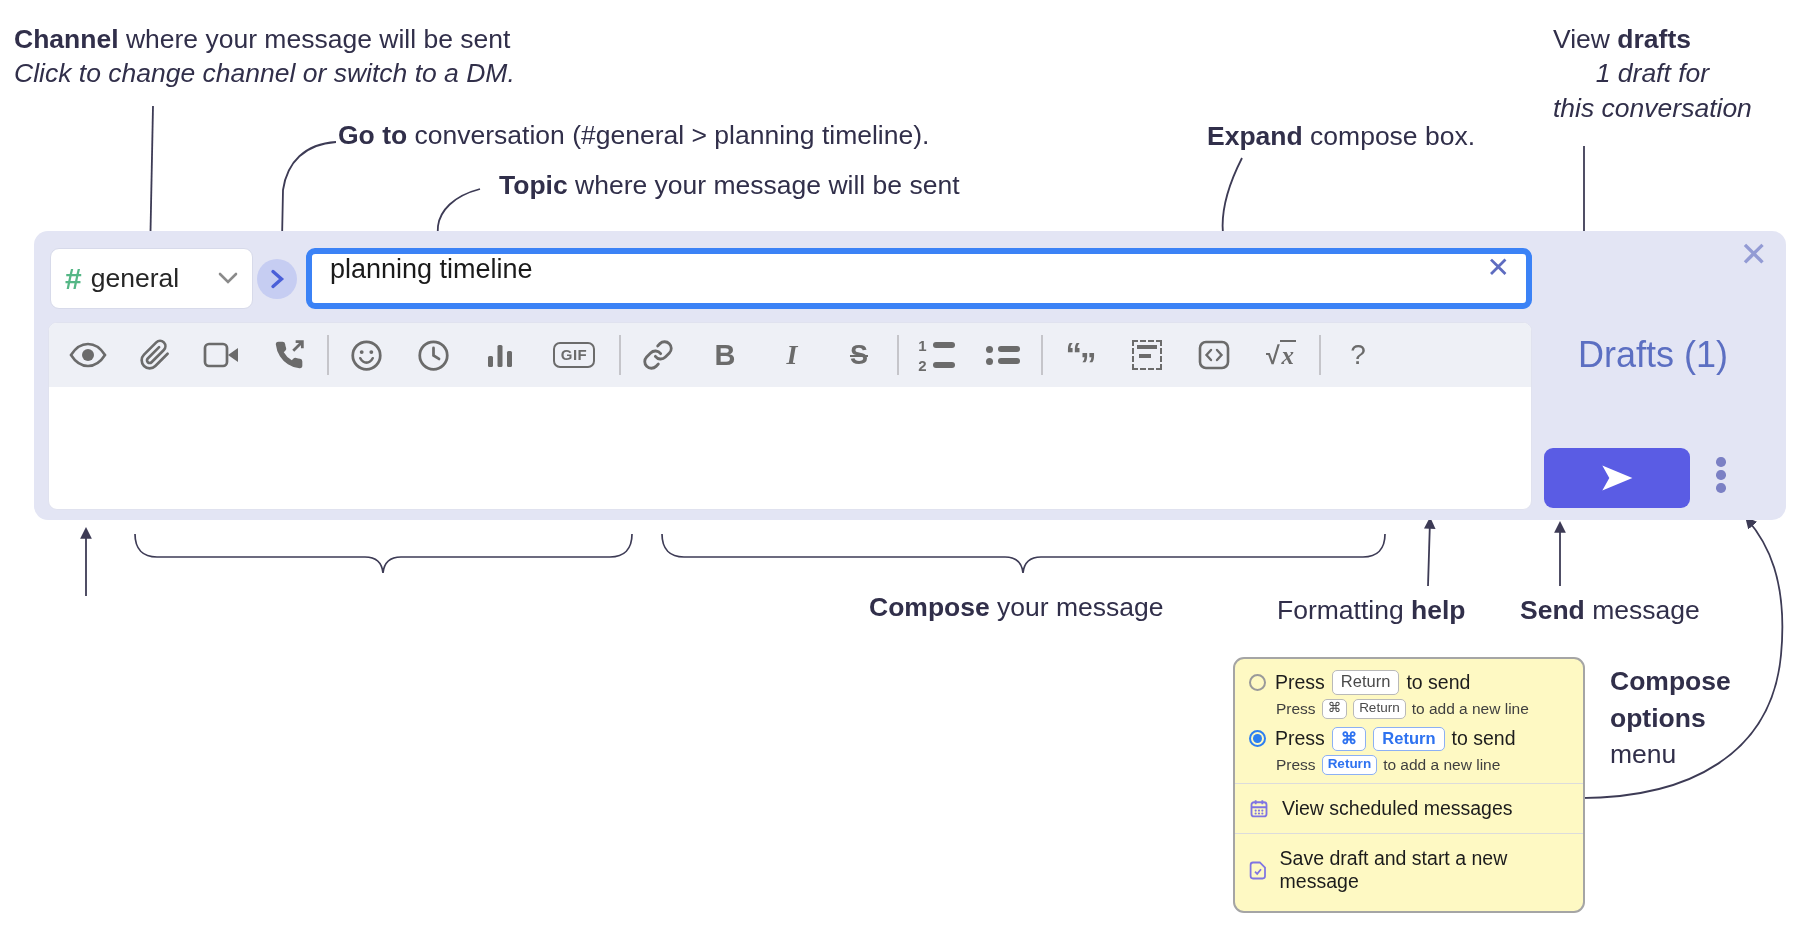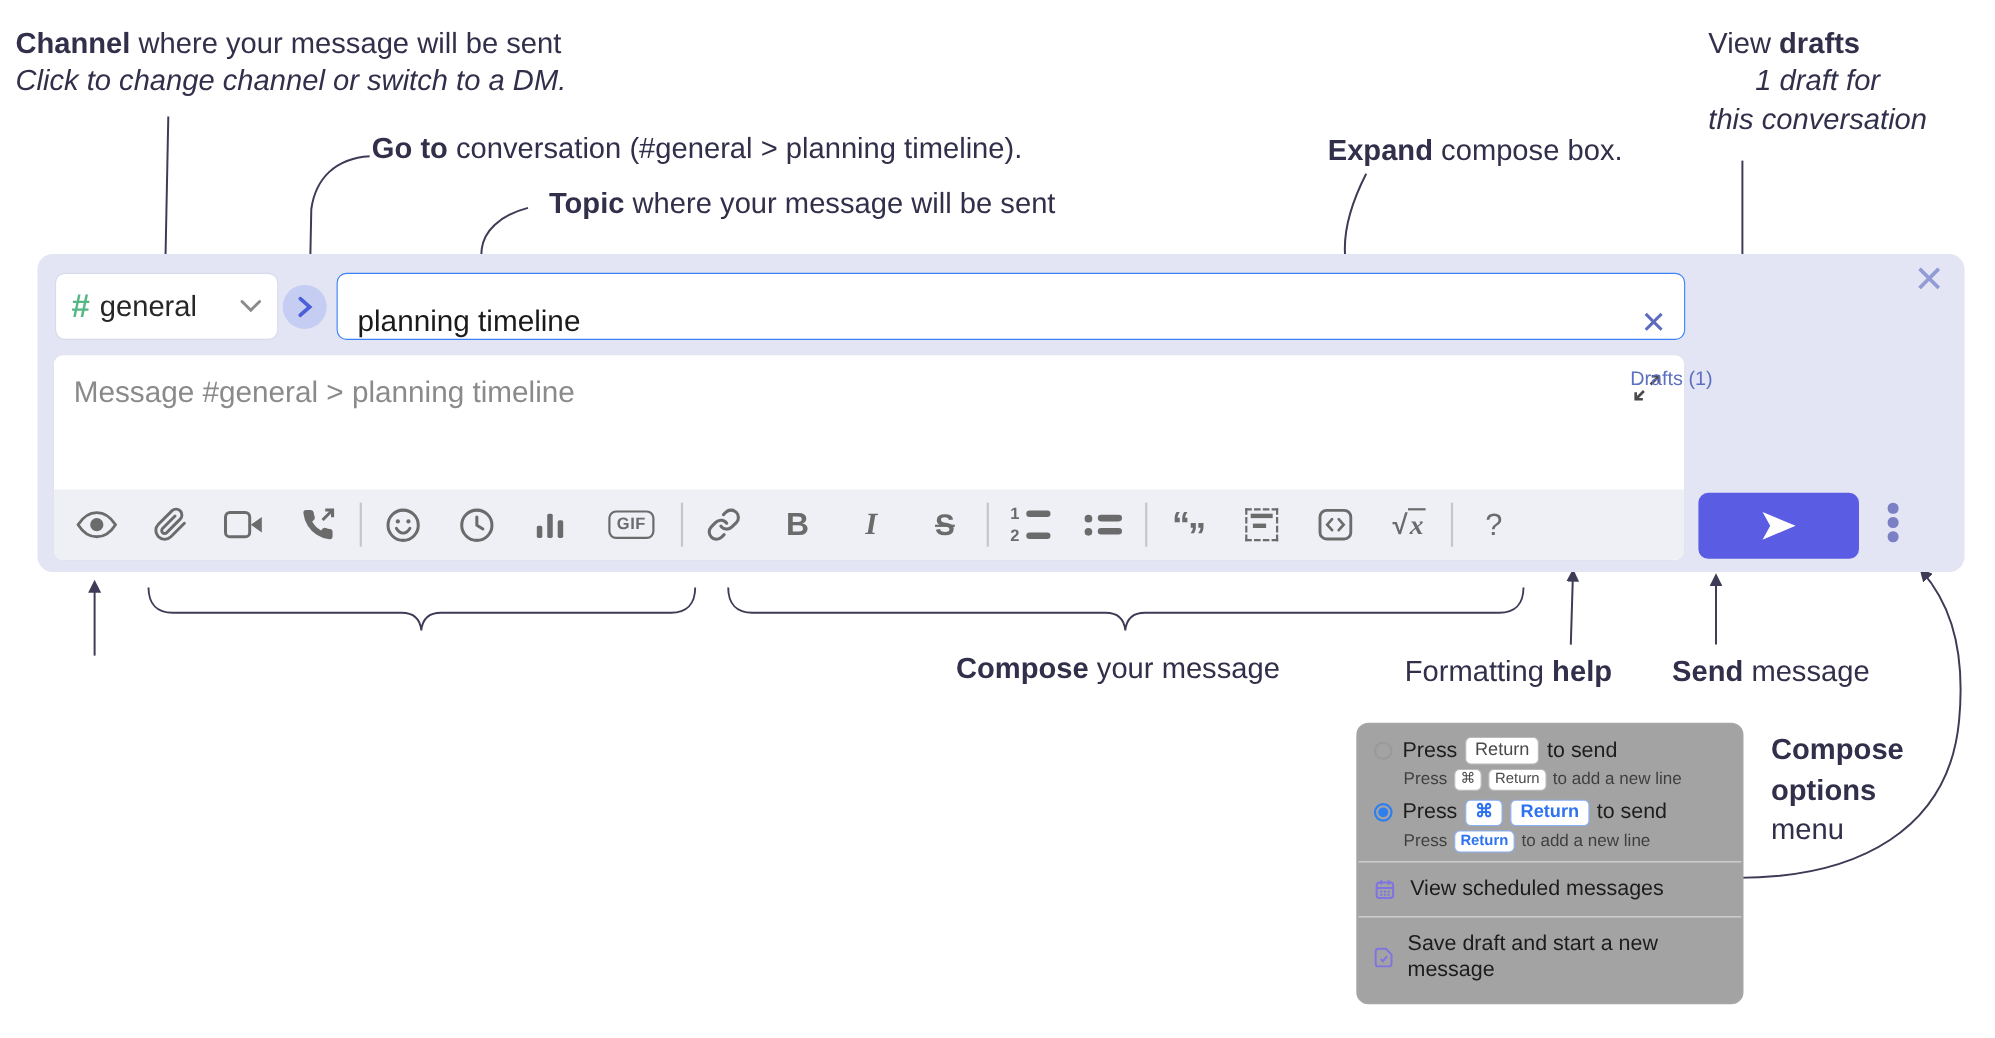--- a/index.html
+++ b/index.html
@@ -20,21 +20,21 @@
   .chan-select { position:absolute; left:16px; top:17px; width:203px; height:61px; background:#fff;
                  border:1px solid #d7daea; border-radius:9px; display:flex; align-items:center;
                  padding:0 14px; gap:9px; cursor:pointer; }
   .chan-hash { color:#55b786; font-weight:700; font-size:30px; }
   .chan-label { font-size:26.5px; color:#262626; flex:1; }
 
   .goto-btn { position:absolute; left:223px; top:28px; width:40px; height:40px; border-radius:50%;
               background:#c6cdf2; display:flex; align-items:center; justify-content:center; cursor:pointer; }
 
   .topic-input { position:absolute; left:272px; top:17px; width:1226px; height:61px; background:#fff;
-                 border:1px solid #3b82f6; border-radius:9px; display:flex; align-items:flex-end;
+                 border:6px solid #3b82f6; border-radius:9px; display:flex; align-items:flex-start;
                  padding:0 16px 0 18px; }
   .topic-text { flex:1; font-size:27px; color:#1a1a1a; }
   .topic-clear { color:#5e6cc0; font-size:28px; cursor:pointer; line-height:1; }
 
   .msg-box { position:absolute; left:14px; top:91px; width:1484px; height:188px; background:#fff;
              border:1px solid #e0e2ef; border-radius:9px; display:flex; flex-direction:column; overflow:hidden; }
   .msg-area { position:relative; flex:1; }
   .placeholder { position:absolute; left:18px; top:18px; font-size:27px; color:#8a8a8a; }
   .expand-ic { position:absolute; right:20px; top:16px; cursor:pointer; }
 
@@ -54,29 +54,29 @@
   .help-q { font-size:28px; color:#6b6b6b; }
   .list-ic { display:flex; flex-direction:column; gap:5px; }
   .list-row { display:flex; align-items:center; gap:5px; }
   .list-num { font-size:15px; font-weight:700; line-height:1; width:10px; text-align:center; }
   .list-dot { width:7px; height:7px; border-radius:50%; background:#6b6b6b; }
   .list-bar { width:22px; height:5.5px; border-radius:3px; background:#6b6b6b; }
   .spoiler-ic { width:30px; height:30px; border:2.5px dashed #6b6b6b; position:relative; }
   .spoiler-ic .sl1 { position:absolute; left:3px; right:3px; top:3px; height:4px; background:#6b6b6b; }
   .spoiler-ic .sl2 { position:absolute; left:5px; width:12px; top:12px; height:4px; background:#6b6b6b; }
 
-  .drafts-link { position:absolute; left:1448px; top:103px; font-size:18px; color:#5c6fc2; cursor:pointer; }
+  .drafts-link { position:absolute; left:1544px; top:103px; font-size:36px; color:#5c6fc2; cursor:pointer; }
   .send-btn { position:absolute; left:1510px; top:217px; width:146px; height:60px; border-radius:9px;
               background:#5a5ce4; border:none; display:flex; align-items:center; justify-content:center; cursor:pointer; }
   .dots-btn { position:absolute; left:1681px; top:226px; width:12px; display:flex; flex-direction:column;
               gap:3.5px; cursor:pointer; align-items:center; }
   .dots-btn i { width:9.5px; height:9.5px; border-radius:50%; background:#7b80c4; }
 
   
-  .popup { position:absolute; left:1233px; top:657px; width:352px; height:256px; background:#a3a3a3;
+  .popup { position:absolute; left:1233px; top:657px; width:352px; height:256px; background:#fef9c3;
            border:2px solid #a5a5a5; border-radius:11px; padding:11px 14px 6px; font-size:19.5px; color:#1d1d1d; }
   .opt { display:flex; align-items:center; gap:9px; cursor:pointer; }
   .radio { width:17px; height:17px; border-radius:50%; border:2px solid #9a9a9a; flex:none; }
   .radio.sel { border-color:#2d7ff0; display:flex; align-items:center; justify-content:center; }
   .radio.sel::after { content:""; width:9px; height:9px; border-radius:50%; background:#2d7ff0; }
   .opt-line { display:flex; align-items:center; gap:7px; }
   .sub-line { margin:4px 0 8px 27px; font-size:15.5px; color:#3f3f3f; display:flex; align-items:center; gap:6px; }
   kbd { display:inline-block; border:1.5px solid #b9b9b9; border-radius:5px; background:#fff;
         padding:0 8px 2px; font-size:16.5px; color:#4a4a4a; font-family:Liberation Sans, sans-serif; line-height:1.25; }
   kbd.sm { font-size:13.5px; padding:0 5px 1px; }
@@ -147,33 +147,20 @@
         <path d="M3,2.5 L11.5,10 L3,17.5" stroke="#4a5fd8" stroke-width="3.4" fill="none" stroke-linecap="round"></path>
       </svg>
     </div>
 
     <div class="topic-input">
       <span class="topic-text">planning timeline</span>
       <span class="topic-clear">✕</span>
     </div>
 
     <div class="msg-box">
-      <div class="msg-area">
-        <span class="placeholder">Message #general &gt; planning timeline</span>
-        <span class="expand-ic">
-          <svg width="27" height="27" viewBox="0 0 27 27">
-            <g stroke="#4a4a4a" stroke-width="2.4" fill="none">
-              <path d="M16.5,10.5 L24,3"></path>
-                <polyline points="17.5,3 24,3 24,9.5"></polyline>
-              <path d="M10.5,16.5 L3,24"></path>
-                <polyline points="9.5,24 3,24 3,17.5"></polyline>
-            </g>
-          </svg>
-        </span>
-      </div>
 
       <div class="toolbar">
         <span class="tb">
           <svg width="38" height="26" viewBox="0 0 38 26">
               <path d="M2,13 C8,3.5 14,2 19,2 C24,2 30,3.5 36,13 C30,22.5 24,24 19,24 C14,24 8,22.5 2,13 Z" stroke="#6b6b6b" stroke-width="2.6" fill="none"></path>
               <circle cx="19" cy="13" r="6" fill="#6b6b6b"></circle>
             </svg>
         </span>
         <span class="tb">
           <svg width="32" height="32" viewBox="0 0 24 24">

